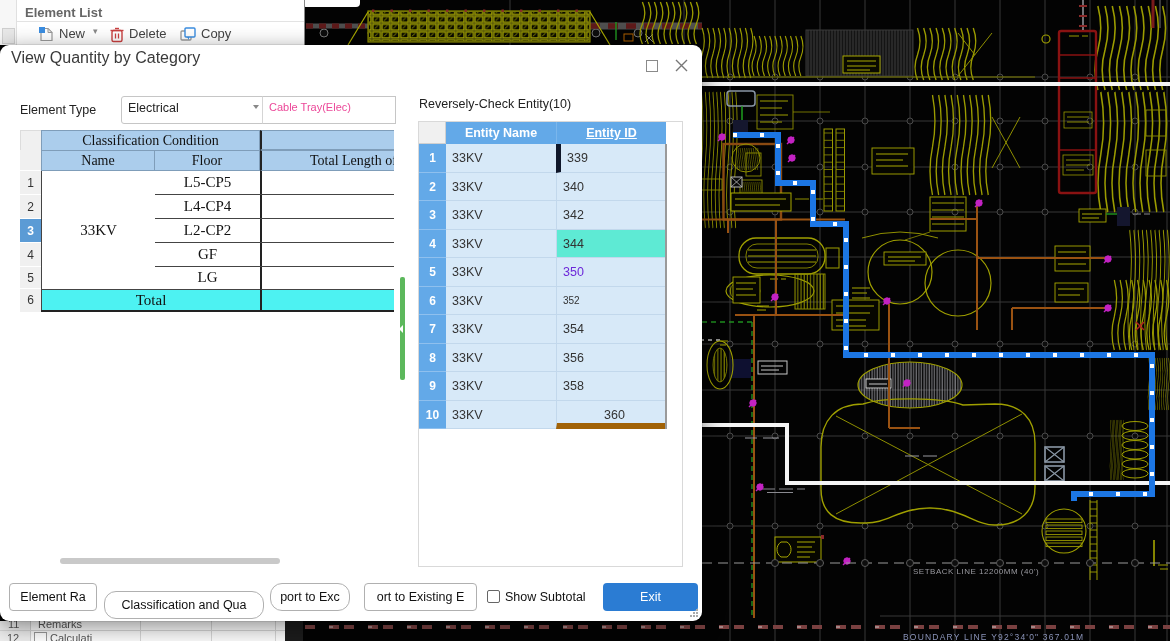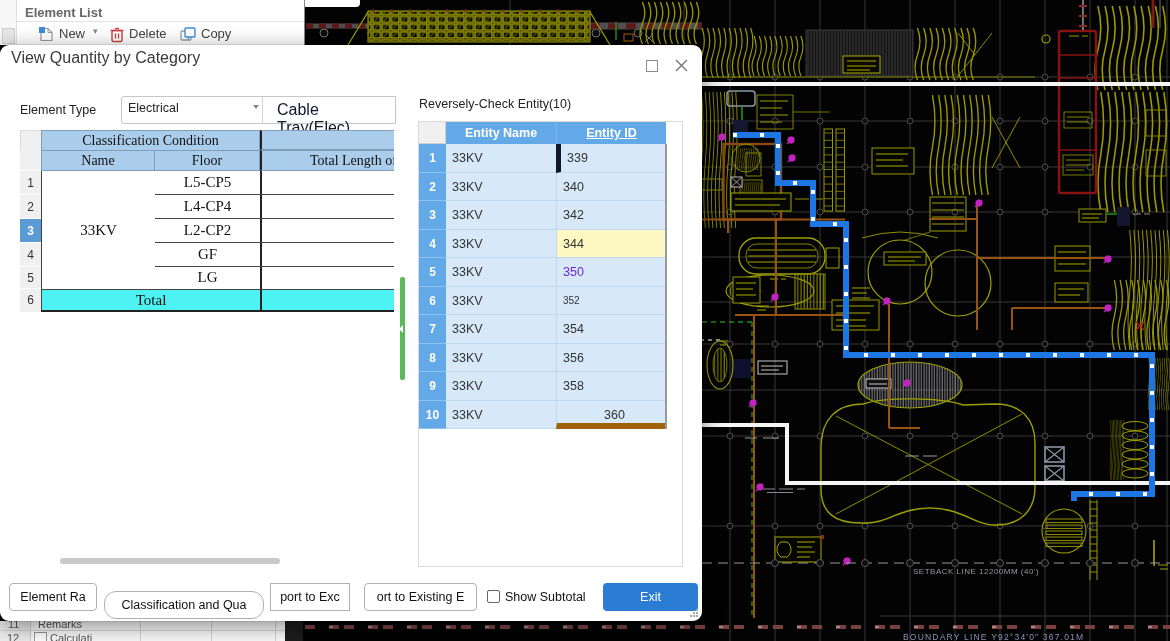--- a/index.html
+++ b/index.html
@@ -474,21 +474,21 @@
   <svg class="abs" style="left:674px;top:13px" width="15" height="15" viewBox="0 0 15 15">
     <path d="M2 2 L13 13 M13 2 L2 13" stroke="#777" stroke-width="1.4"></path>
   </svg>
 
   <div class="abs" style="left:20px;top:58px;font-size:12.5px;color:#222;">Element Type</div>
   <div class="abs" style="left:121px;top:51px;width:140px;height:26px;border:1px solid #c6c6c6;border-radius:3px 0 0 3px;">
     <div class="abs" style="left:6px;top:4px;font-size:12.5px;color:#222;">Electrical</div>
     <div class="abs" style="left:131px;top:8px;width:0;height:0;border-left:3.5px solid transparent;border-right:3.5px solid transparent;border-top:4px solid #888;"></div>
   </div>
   <div class="abs" style="left:262px;top:51px;width:132px;height:26px;border:1px solid #c6c6c6;border-left:1px solid #d5d5d5;">
-    <div class="abs" style="left:14px;top:4px;font-size:16px;color:#0f172a;">Cable Tray(Elec)</div>
+    <div class="abs" style="left:6px;top:4px;font-size:11px;color:#ec4899;">Cable Tray(Elec)</div>
   </div>
 
   <div class="abs" style="left:20px;top:85px;width:374px;height:182px;">
 
     <div class="abs" style="left:0;top:0;width:21px;height:20px;background:#f0f0f0;border:1px solid #fff;outline:1px solid #dcdcdc;outline-offset:-1px"></div>
     <div class="abs" style="left:0;top:20px;width:21px;height:21px;background:#f0f0f0;"></div>
     <div class="abs" style="left:0;top:41px;width:21px;height:24px;background:#f0f0f0;color:#333;font-size:12px;text-align:center;line-height:24px;">1</div>
     <div class="abs" style="left:0;top:65px;width:21px;height:24px;background:#f0f0f0;color:#333;font-size:12px;text-align:center;line-height:24px;">2</div>
     <div class="abs" style="left:0;top:89px;width:21px;height:24px;background:#5b9bd5;color:#fff;font-size:12px;font-weight:bold;text-align:center;line-height:24px;">3</div>
     <div class="abs" style="left:0;top:113px;width:21px;height:24px;background:#f0f0f0;color:#333;font-size:12px;text-align:center;line-height:24px;">4</div>
@@ -545,21 +545,21 @@
     <div class="abs" style="left:27px;top:22.0px;width:110px;height:28.5px;background:#d7e9f8;border-bottom:1px solid #c2d8ec;box-sizing:border-box;font-size:12.5px;color:#333;line-height:28.5px;padding-left:6px;">33KV</div>
     <div class="abs" style="left:137px;top:22.0px;width:110px;height:28.5px;background:#d7e9f8;border-bottom:1px solid #c2d8ec;border-left:5px solid #0f172a;box-sizing:border-box;font-size:12.5px;color:#333;line-height:28.5px;padding-left:6px;">339</div>
     <div class="abs" style="left:0;top:50.5px;width:27px;height:28.5px;background:#63a9e8;color:#fff;font-weight:bold;font-size:12px;text-align:center;line-height:28.5px;border-bottom:1px solid #8fc0ee;box-sizing:border-box;">2</div>
     <div class="abs" style="left:27px;top:50.5px;width:110px;height:28.5px;background:#d7e9f8;border-bottom:1px solid #c2d8ec;box-sizing:border-box;font-size:12.5px;color:#333;line-height:28.5px;padding-left:6px;">33KV</div>
     <div class="abs" style="left:137px;top:50.5px;width:110px;height:28.5px;background:#d7e9f8;border-bottom:1px solid #c2d8ec;border-left:1px solid #c2d8ec;box-sizing:border-box;font-size:12.5px;color:#333;line-height:28.5px;padding-left:6px;">340</div>
     <div class="abs" style="left:0;top:79.0px;width:27px;height:28.5px;background:#63a9e8;color:#fff;font-weight:bold;font-size:12px;text-align:center;line-height:28.5px;border-bottom:1px solid #8fc0ee;box-sizing:border-box;">3</div>
     <div class="abs" style="left:27px;top:79.0px;width:110px;height:28.5px;background:#d7e9f8;border-bottom:1px solid #c2d8ec;box-sizing:border-box;font-size:12.5px;color:#333;line-height:28.5px;padding-left:6px;">33KV</div>
     <div class="abs" style="left:137px;top:79.0px;width:110px;height:28.5px;background:#d7e9f8;border-bottom:1px solid #c2d8ec;border-left:1px solid #c2d8ec;box-sizing:border-box;font-size:12.5px;color:#333;line-height:28.5px;padding-left:6px;">342</div>
     <div class="abs" style="left:0;top:107.5px;width:27px;height:28.5px;background:#63a9e8;color:#fff;font-weight:bold;font-size:12px;text-align:center;line-height:28.5px;border-bottom:1px solid #8fc0ee;box-sizing:border-box;">4</div>
     <div class="abs" style="left:27px;top:107.5px;width:110px;height:28.5px;background:#d7e9f8;border-bottom:1px solid #c2d8ec;box-sizing:border-box;font-size:12.5px;color:#333;line-height:28.5px;padding-left:6px;">33KV</div>
-    <div class="abs" style="left:137px;top:107.5px;width:110px;height:28.5px;background:#fef9c3;border-bottom:1px solid #c2d8ec;border-left:1px solid #c2d8ec;box-sizing:border-box;font-size:12.5px;color:#333;line-height:28.5px;padding-left:6px;">344</div>
+    <div class="abs" style="left:137px;top:107.5px;width:110px;height:28.5px;background:#5eead4;border-bottom:1px solid #c2d8ec;border-left:1px solid #c2d8ec;box-sizing:border-box;font-size:12.5px;color:#333;line-height:28.5px;padding-left:6px;">344</div>
     <div class="abs" style="left:0;top:136.0px;width:27px;height:28.5px;background:#63a9e8;color:#fff;font-weight:bold;font-size:12px;text-align:center;line-height:28.5px;border-bottom:1px solid #8fc0ee;box-sizing:border-box;">5</div>
     <div class="abs" style="left:27px;top:136.0px;width:110px;height:28.5px;background:#d7e9f8;border-bottom:1px solid #c2d8ec;box-sizing:border-box;font-size:12.5px;color:#333;line-height:28.5px;padding-left:6px;">33KV</div>
     <div class="abs" style="left:137px;top:136.0px;width:110px;height:28.5px;background:#d7e9f8;border-bottom:1px solid #c2d8ec;border-left:1px solid #c2d8ec;box-sizing:border-box;font-size:12.5px;color:#6d28d9;line-height:28.5px;padding-left:6px;">350</div>
     <div class="abs" style="left:0;top:164.5px;width:27px;height:28.5px;background:#63a9e8;color:#fff;font-weight:bold;font-size:12px;text-align:center;line-height:28.5px;border-bottom:1px solid #8fc0ee;box-sizing:border-box;">6</div>
     <div class="abs" style="left:27px;top:164.5px;width:110px;height:28.5px;background:#d7e9f8;border-bottom:1px solid #c2d8ec;box-sizing:border-box;font-size:12.5px;color:#333;line-height:28.5px;padding-left:6px;">33KV</div>
     <div class="abs" style="left:137px;top:164.5px;width:110px;height:28.5px;background:#d7e9f8;border-bottom:1px solid #c2d8ec;border-left:1px solid #c2d8ec;box-sizing:border-box;font-size:10px;color:#333;line-height:28.5px;padding-left:6px;">352</div>
     <div class="abs" style="left:0;top:193.0px;width:27px;height:28.5px;background:#63a9e8;color:#fff;font-weight:bold;font-size:12px;text-align:center;line-height:28.5px;border-bottom:1px solid #8fc0ee;box-sizing:border-box;">7</div>
     <div class="abs" style="left:27px;top:193.0px;width:110px;height:28.5px;background:#d7e9f8;border-bottom:1px solid #c2d8ec;box-sizing:border-box;font-size:12.5px;color:#333;line-height:28.5px;padding-left:6px;">33KV</div>
     <div class="abs" style="left:137px;top:193.0px;width:110px;height:28.5px;background:#d7e9f8;border-bottom:1px solid #c2d8ec;border-left:1px solid #c2d8ec;box-sizing:border-box;font-size:12.5px;color:#333;line-height:28.5px;padding-left:6px;">354</div>
     <div class="abs" style="left:0;top:221.5px;width:27px;height:28.5px;background:#63a9e8;color:#fff;font-weight:bold;font-size:12px;text-align:center;line-height:28.5px;border-bottom:1px solid #8fc0ee;box-sizing:border-box;">8</div>
@@ -571,21 +571,21 @@
     <div class="abs" style="left:0;top:278.5px;width:27px;height:28.5px;background:#63a9e8;color:#fff;font-weight:bold;font-size:12px;text-align:center;line-height:28.5px;border-bottom:1px solid #8fc0ee;box-sizing:border-box;">10</div>
     <div class="abs" style="left:27px;top:278.5px;width:110px;height:28.5px;background:#d7e9f8;border-bottom:1px solid #c2d8ec;box-sizing:border-box;font-size:12.5px;color:#333;line-height:28.5px;padding-left:6px;">33KV</div>
     <div class="abs" style="left:137px;top:278.5px;width:110px;height:28.5px;background:#d7e9f8;border-bottom:6px solid #a16207;border-left:1px solid #c2d8ec;box-sizing:border-box;font-size:12.5px;color:#333;line-height:28.5px;padding-left:6px;text-align:center;">360</div>
     <div class="abs" style="left:246px;top:22px;width:2px;height:285px;background:#9a9a9a;"></div>
   </div>
 
   <div class="abs" style="left:60px;top:513px;width:220px;height:6px;background:#c9c9c9;border-radius:3px;"></div>
 
   <div class="abs" style="left:9px;top:538px;width:88px;height:28px;border:1px solid #b0b0b0;border-radius:4px;box-sizing:border-box;font-size:12.5px;color:#111;text-align:center;line-height:26px;overflow:hidden;white-space:nowrap;">Element Ra</div>
   <div class="abs" style="left:104px;top:546px;width:160px;height:28px;border:1px solid #b0b0b0;border-radius:12px;box-sizing:border-box;font-size:12.5px;color:#111;text-align:center;line-height:26px;overflow:hidden;white-space:nowrap;">Classification and Qua</div>
-  <div class="abs" style="left:270px;top:538px;width:80px;height:28px;border:1px solid #b0b0b0;border-radius:0;box-sizing:border-box;font-size:12.5px;color:#111;text-align:center;line-height:26px;overflow:hidden;white-space:nowrap;">port to Exc</div>
+  <div class="abs" style="left:270px;top:538px;width:80px;height:28px;border:1px solid #b0b0b0;border-radius:12px;box-sizing:border-box;font-size:12.5px;color:#111;text-align:center;line-height:26px;overflow:hidden;white-space:nowrap;">port to Exc</div>
   <div class="abs" style="left:364px;top:538px;width:113px;height:28px;border:1px solid #b0b0b0;border-radius:4px;box-sizing:border-box;font-size:12.5px;color:#111;text-align:center;line-height:26px;overflow:hidden;white-space:nowrap;">ort to Existing E</div>
   <div class="abs" style="left:487px;top:545px;width:13px;height:13px;border:1px solid #666;border-radius:2px;box-sizing:border-box;background:#fff;"></div>
   <div class="abs" style="left:505px;top:545px;font-size:12.5px;color:#111;">Show Subtotal</div>
   <div class="abs" style="left:603px;top:538px;width:95px;height:28px;background:#2b7cd3;border-radius:4px;font-size:12.5px;color:#fff;text-align:center;line-height:28px;">Exit</div>
 
   <svg class="abs" style="left:689px;top:563px" width="10" height="10" viewBox="0 0 10 10">
     <g fill="#aaa">
         <rect x="7" y="1" width="2" height="2"></rect>
         <rect x="4" y="4" width="2" height="2"></rect>
         <rect x="7" y="4" width="2" height="2"></rect>

